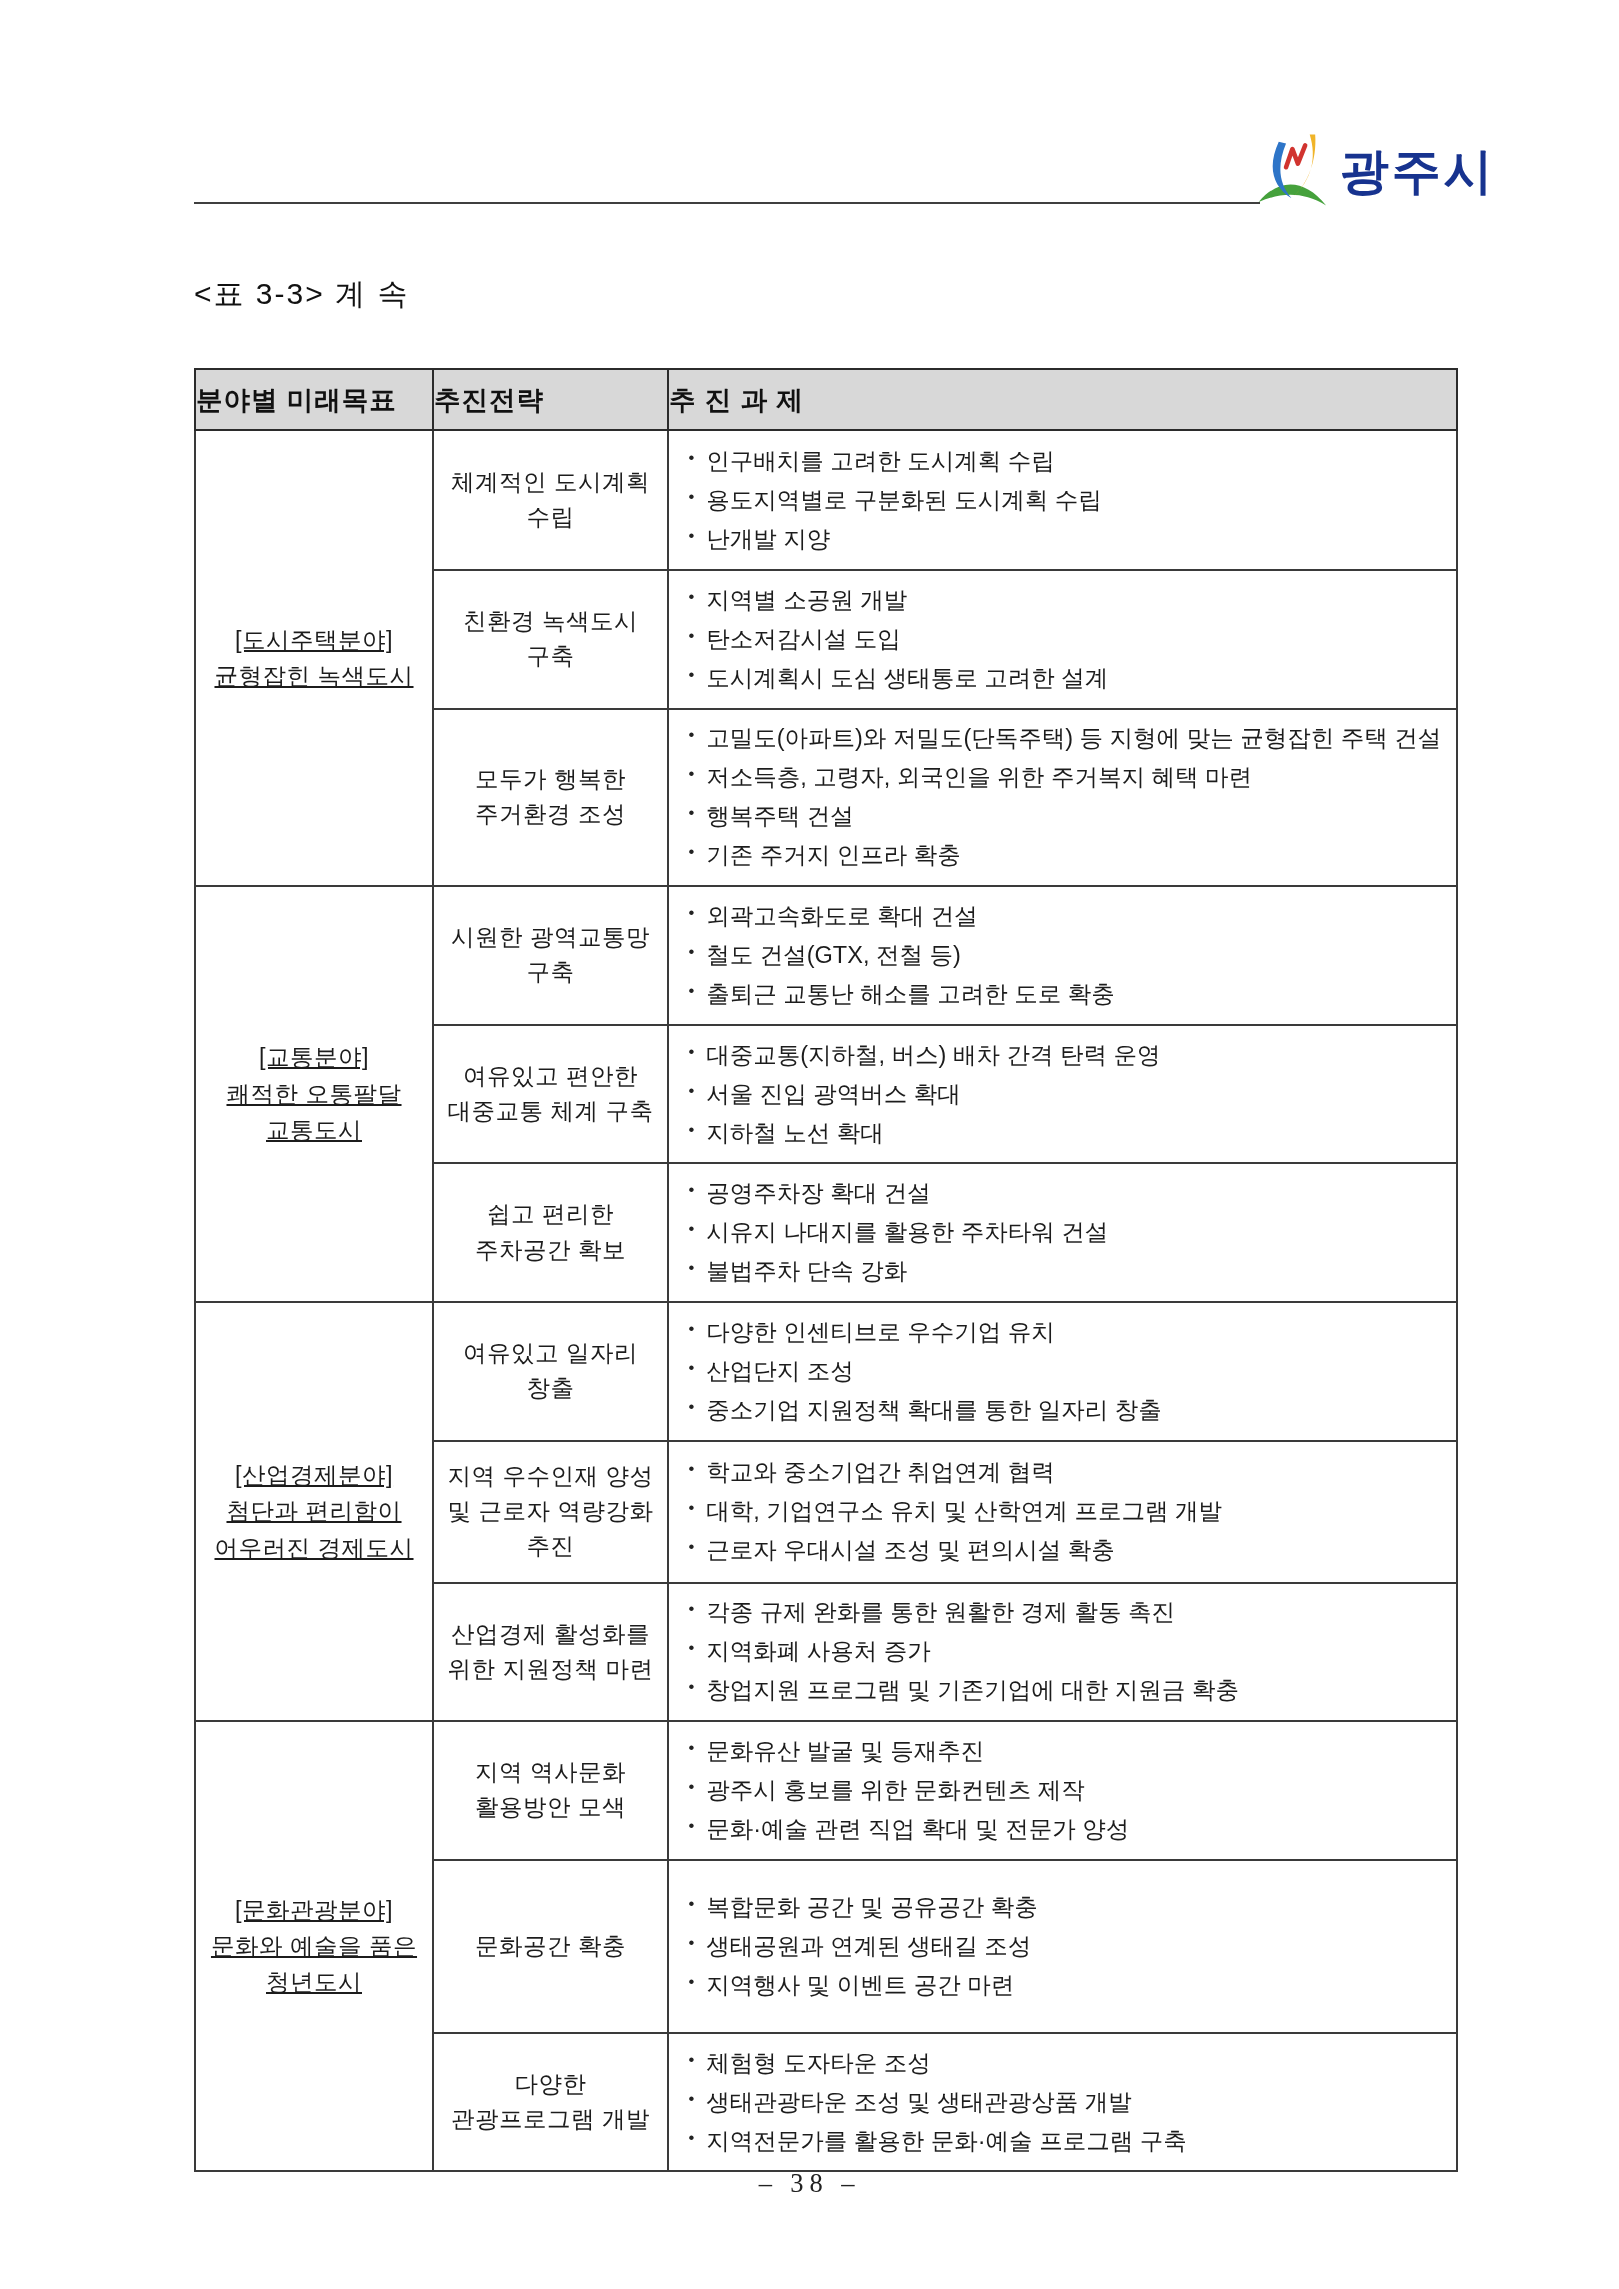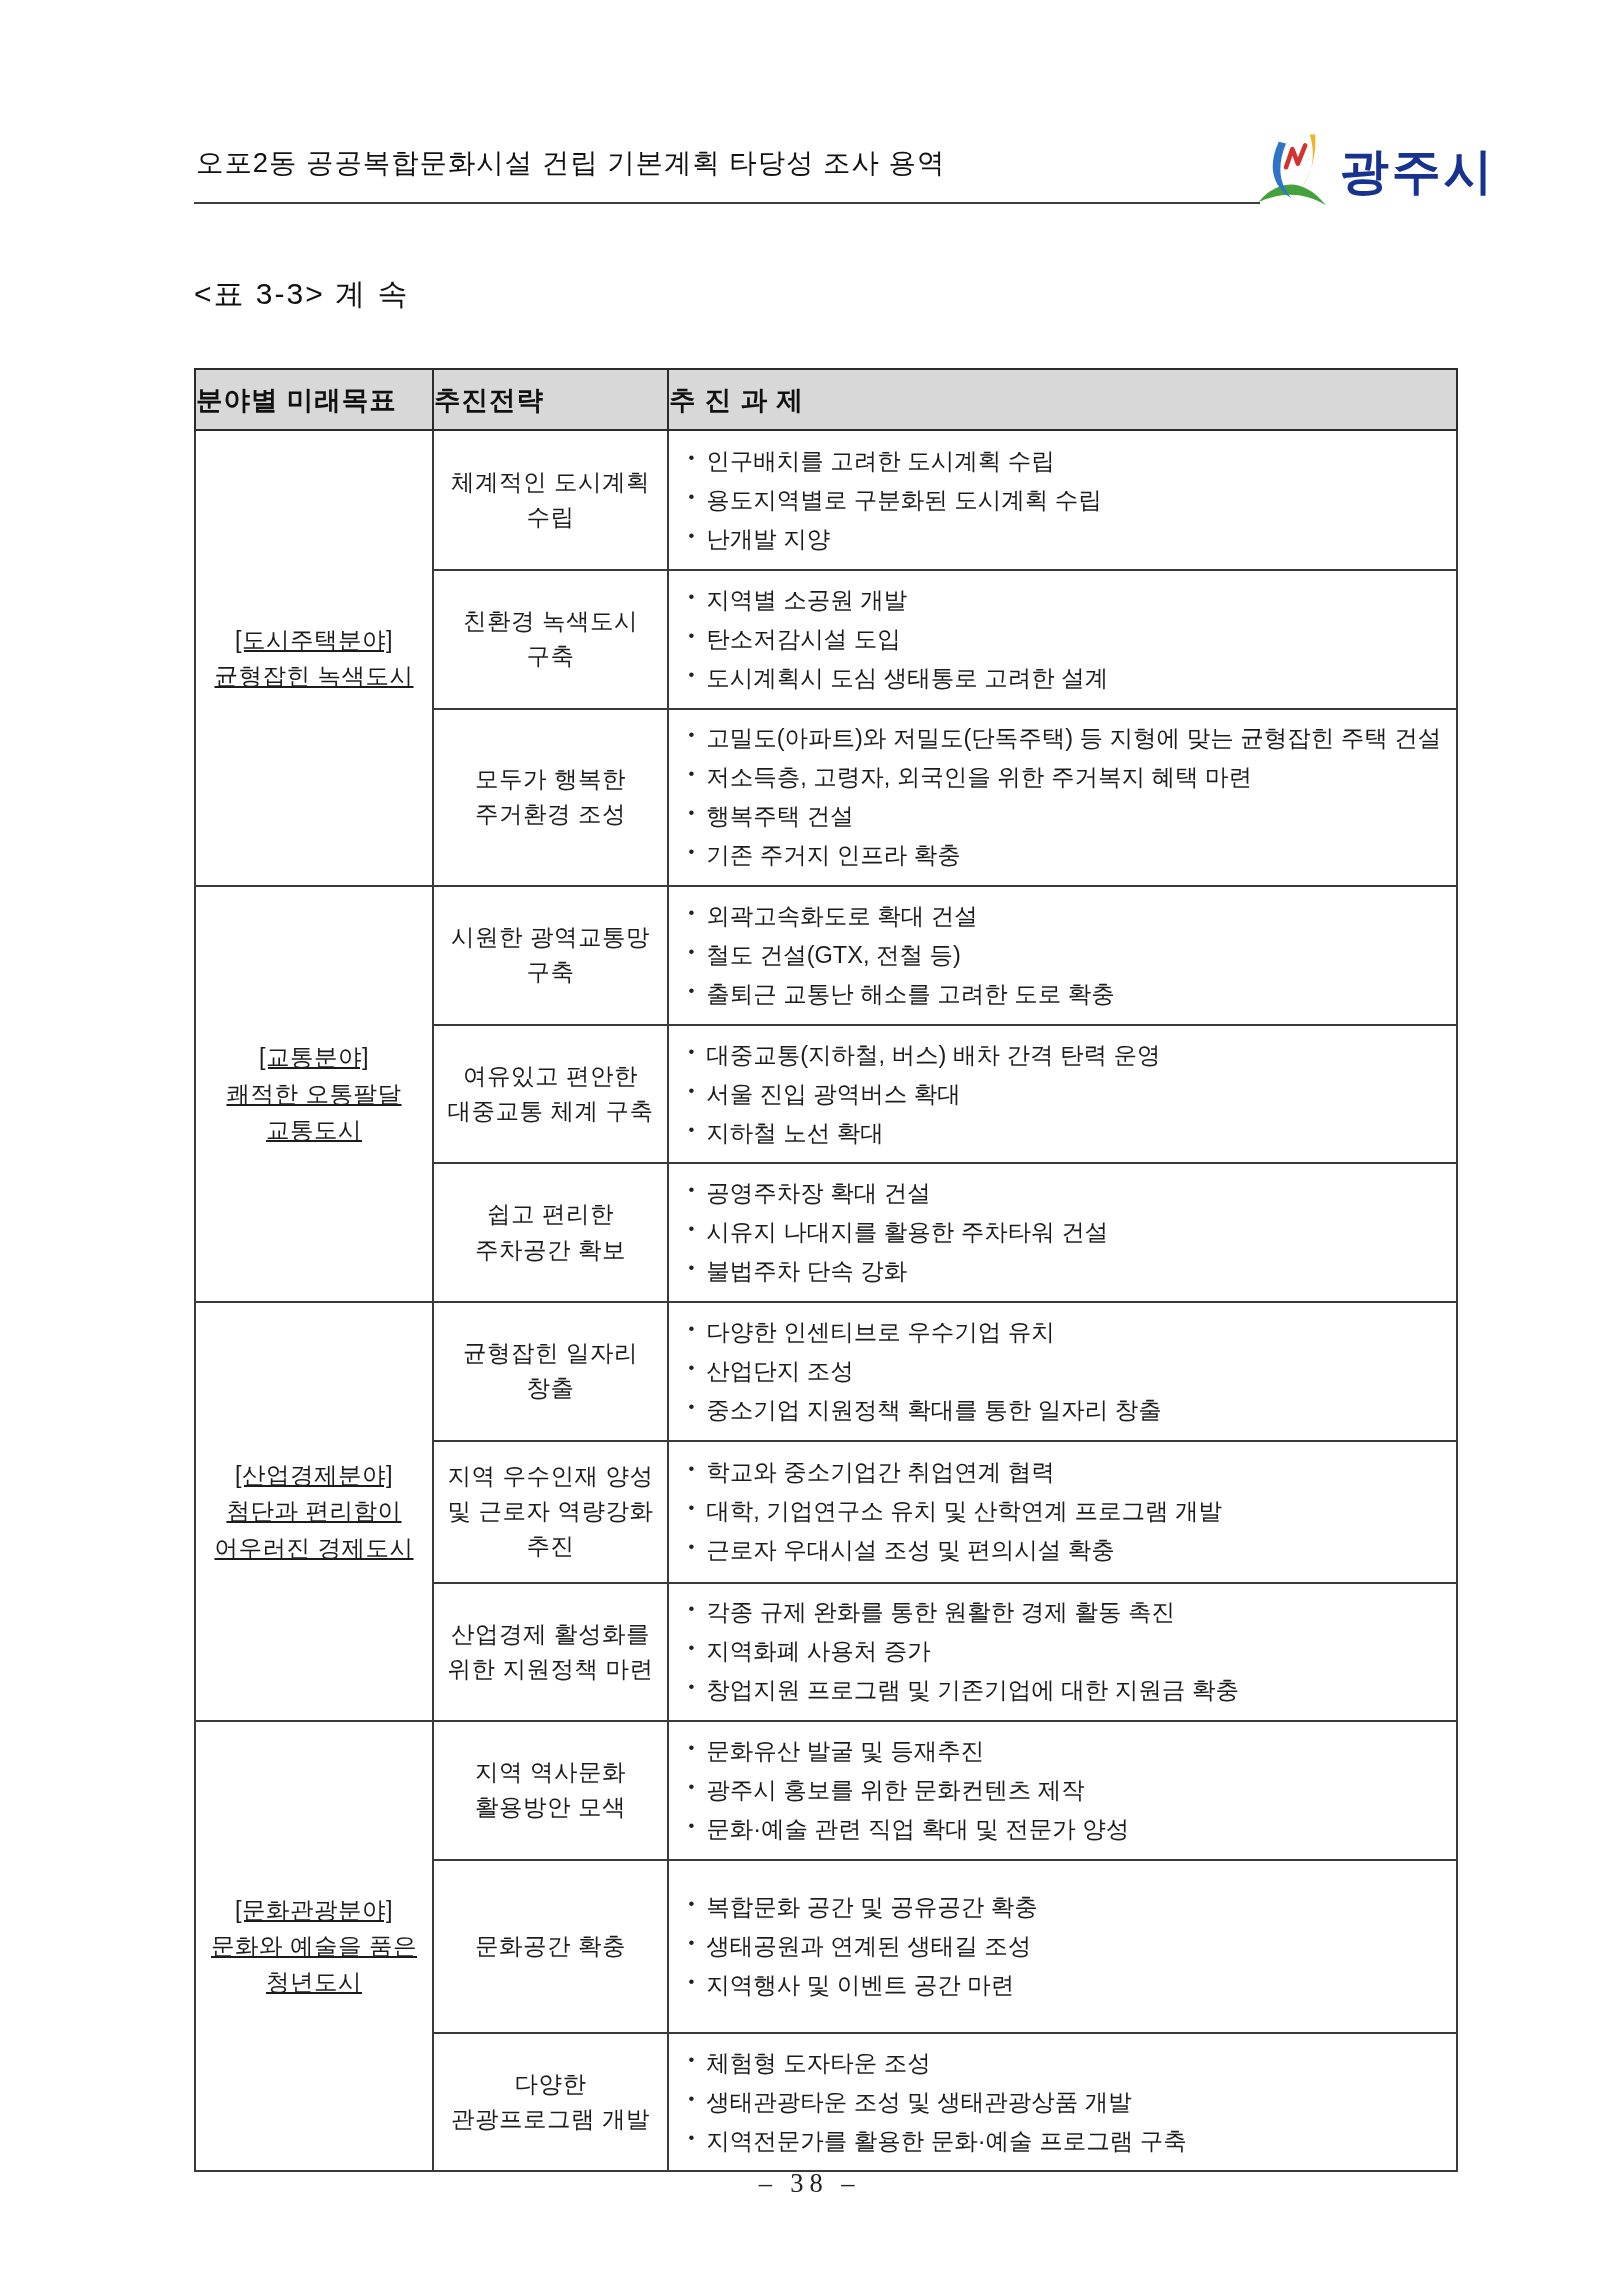--- a/index.html
+++ b/index.html
@@ -69,21 +69,20 @@
     text-align:center;
     font-family:"Liberation Serif", serif;
     font-size:26.5px; letter-spacing:5.9px; color:#222;
   }
 </style>
 </head>
 <body>
 
 <div class="page">
 
-  <div class="doc-title">오포2동 공공복합문화시설 건립 기본계획 타당성 조사 용역</div>
   <div class="title-rule"></div>
 
   <div class="logo">
     <span>
       <svg width="73" height="82" viewBox="0 0 80 90">
 
         <path d="M4 80 C 26 54, 54 54, 78 84 C 52 68, 28 70, 4 80 Z" fill="#45a13c"></path>
 
         <path d="M26 14 C 14 40, 18 62, 40 76 C 26 60, 24 40, 34 16 Z" fill="#2e75c8"></path>
 
@@ -245,21 +244,21 @@
               </div>
             </td>
           </tr>
           <tr class="section-start" style="height: 129px;">
             <td class="goal" rowspan="3">
               <div>[산업경제분야]</div>
               <div>첨단과 편리함이</div>
               <div>어우러진 경제도시</div>
             </td>
             <td class="strategy">
-              <div>균형잡힌 일자리</div>
+              <div>여유있고 일자리</div>
               <div>창출</div>
             </td>
             <td class="tasks">
               <div class="task">
                 <span class="bullet">•</span>
                 <span>다양한 인센티브로 우수기업 유치</span>
               </div>
               <div class="task">
                 <span class="bullet">•</span>
                 <span>산업단지 조성</span>

